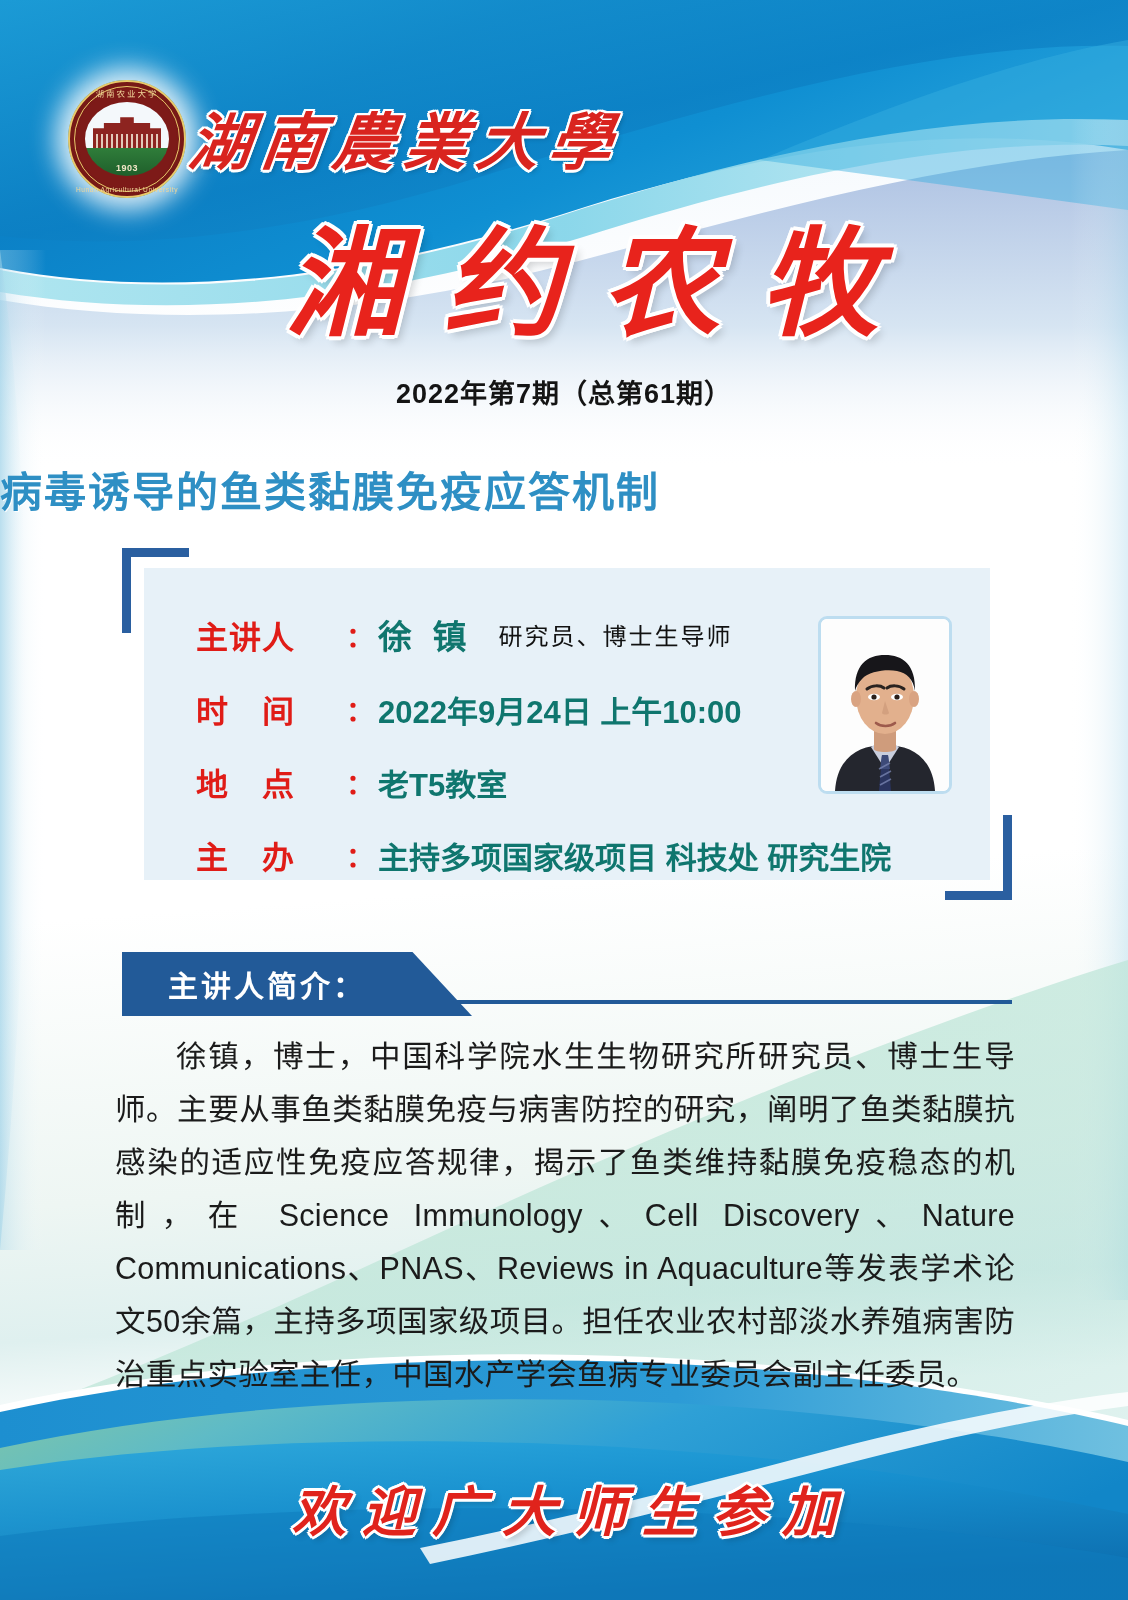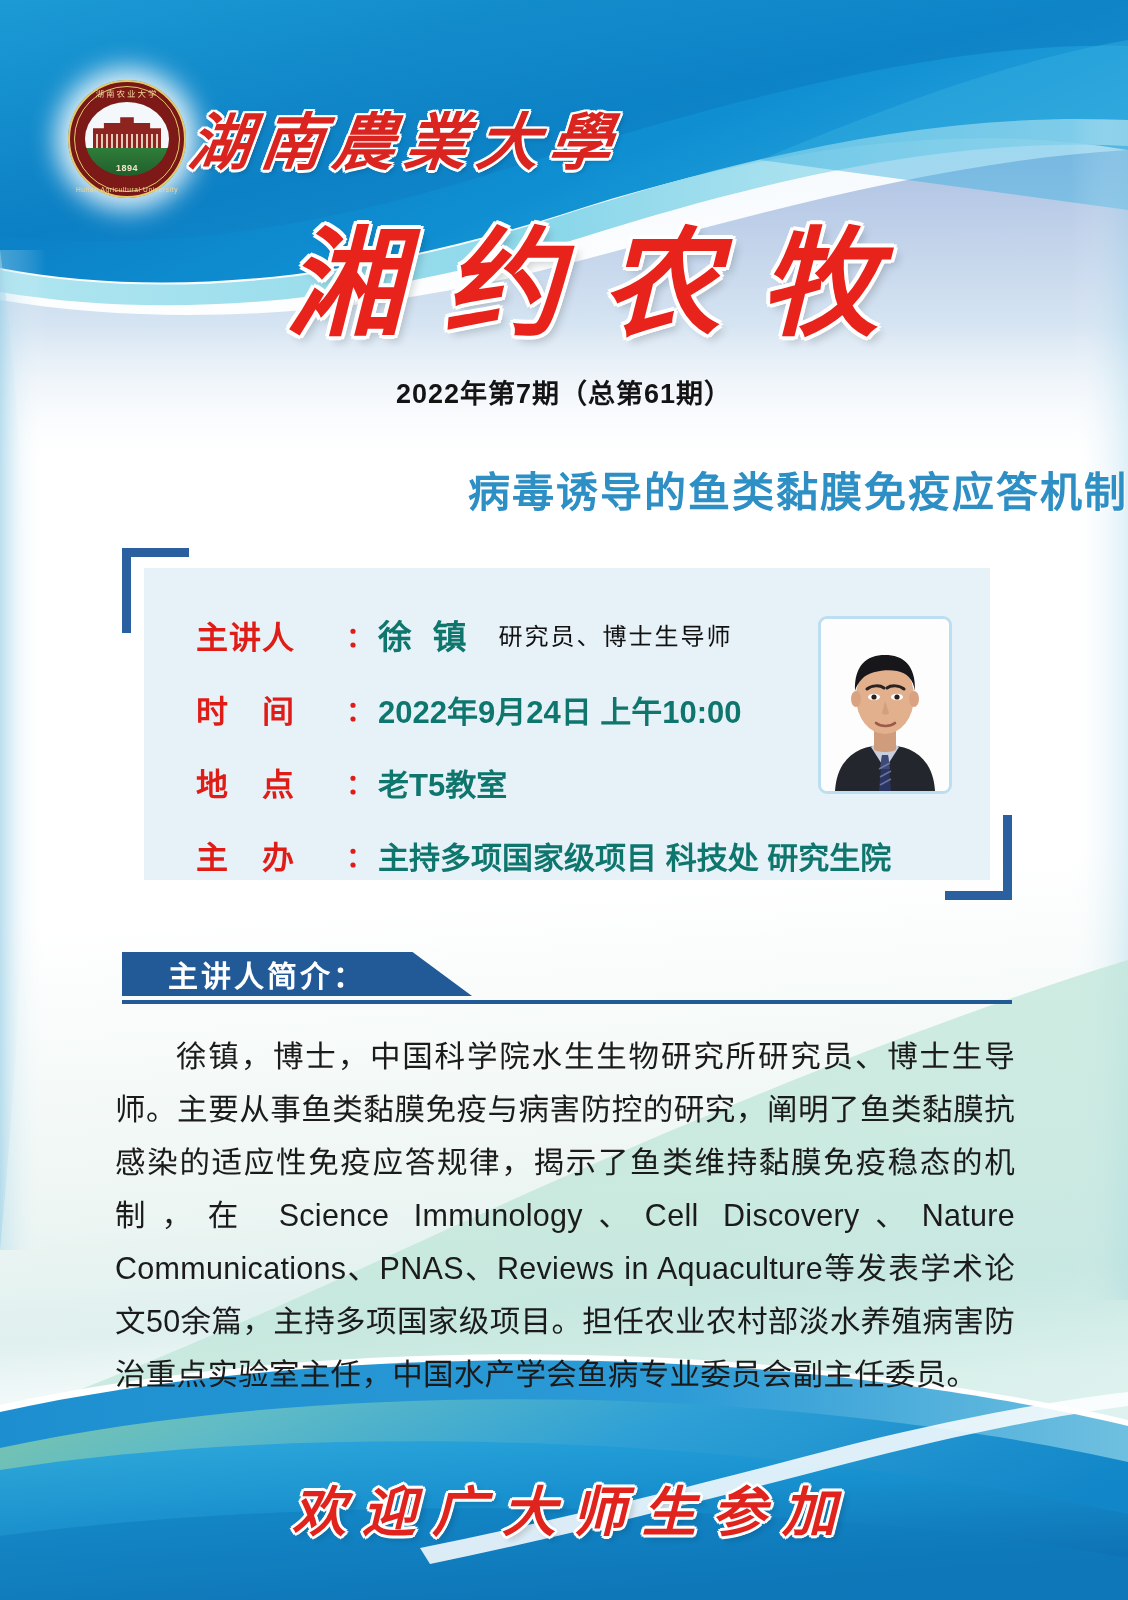--- a/index.html
+++ b/index.html
@@ -82,24 +82,23 @@
       4px 0 0 #fff,-4px 0 0 #fff,0 4px 0 #fff,0 -4px 0 #fff,
       3px 3px 0 #fff,-3px 3px 0 #fff,3px -3px 0 #fff,-3px -3px 0 #fff,
       5px 6px 8px rgba(0,0,0,.18);
     padding-left: 36px;
   }
   .issue{
     position:absolute;left:0;right:0;top:372px;text-align:center;
     font-size:27px;font-weight:bold;color:#141414;letter-spacing:1px;
   }
   .lecture-title{
-    position:absolute;left:0;right:0;top:458px;text-align:right;
+    position:absolute;left:0;right:0;top:458px;text-align:left;
     font-size:42px;font-weight:bold;color:#2e8fc4;letter-spacing:2px;
     text-shadow:1px 1px 0 rgba(255,255,255,.9);
-    padding-left:12px;
   }
 
   
   .info-wrap{position:absolute;left:122px;top:548px;width:890px;height:352px;}
   .bracket-tl{
     position:absolute;left:0;top:0;width:58px;height:76px;
     border-left:9px solid #2a5fa0;border-top:9px solid #2a5fa0;
   }
   .bracket-br{
     position:absolute;right:0;bottom:0;width:58px;height:76px;
@@ -123,24 +122,24 @@
     font-family:"Liberation Serif","DejaVu Serif",serif;
     font-size:24px;font-weight:normal;color:#111;margin-left:26px;letter-spacing:2px;
   }
   .portrait{
     position:absolute;right:38px;top:48px;width:128px;height:172px;
     border:3px solid #bdddf0;border-radius:9px;background:#fff;overflow:hidden;
   }
 
   
   .bio-banner{
-    position:absolute;left:122px;top:952px;width:350px;height:44px;
+    position:absolute;left:122px;top:952px;width:350px;height:64px;
     background:#225a98;
     clip-path:polygon(0 0, 83% 0, 100% 100%, 0 100%);
-    display:flex;
+    display:flex;align-items:center;
   }
   .bio-banner span{
     color:#fff;font-size:30px;font-weight:bold;margin-left:46px;letter-spacing:3px;
   }
   .bio-rule{
     position:absolute;left:122px;top:1000px;width:890px;height:4px;background:#225a98;
   }
   .bio-text{
     position:absolute;left:115px;top:1030px;width:900px;
     font-size:30.5px;line-height:53px;color:#1b1b1b;
@@ -244,21 +243,21 @@
     <path d="M1128,1392 C1040,1402 930,1424 830,1450 C700,1484 560,1520 420,1548 L430,1564 C575,1534 715,1498 845,1464 C944,1438 1050,1416 1128,1406 Z" fill="#ffffff" opacity=".85"></path>
   </svg>
 
   <div class="header">
     <div class="logo">
       <div class="logo-ring"></div>
       <div class="logo-ring2"></div>
       <div class="logo-cn">湖南农业大学</div>
       <div class="logo-inner">
         <div class="logo-bld"></div>
-        <div class="logo-year">1894</div>
+        <div class="logo-year">1903</div>
       </div>
       <div class="logo-en">Hunan Agricultural University</div>
     </div>
     <div class="uni-name">湖南農業大學</div>
   </div>
 
   <div class="brand">湘约农牧</div>
   <div class="issue">2022年第7期（总第61期）</div>
   <div class="lecture-title">病毒诱导的鱼类黏膜免疫应答机制</div>
 

